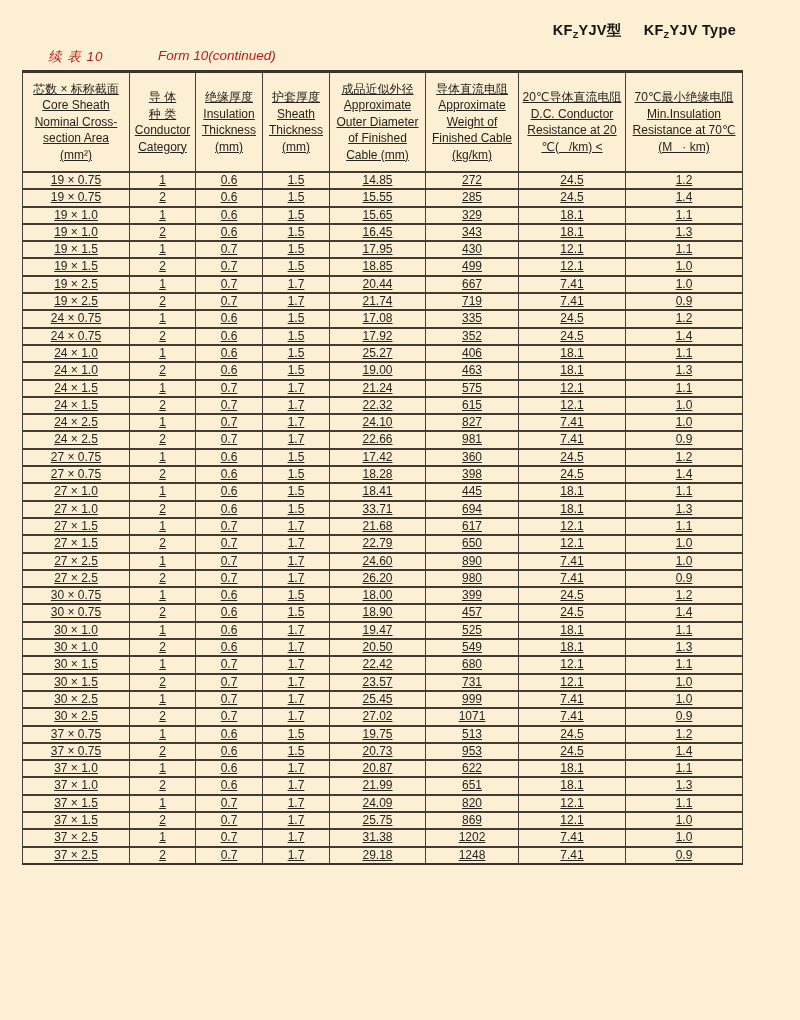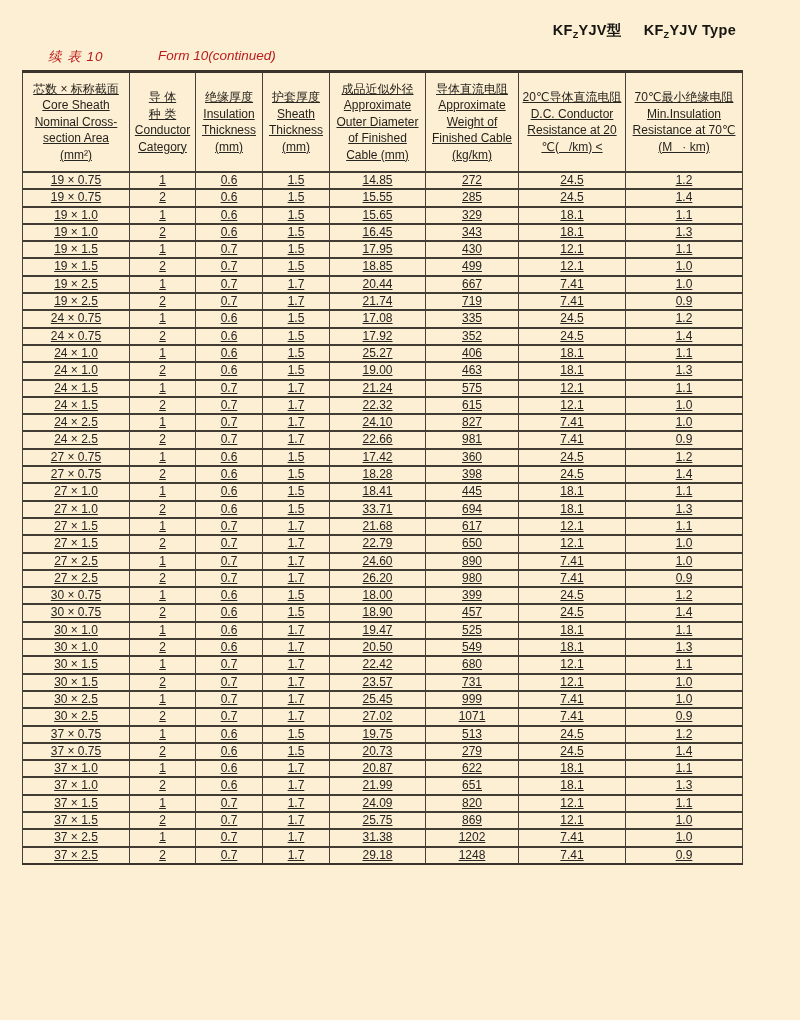--- a/index.html
+++ b/index.html
@@ -461,21 +461,21 @@
           <td>513</td>
           <td>24.5</td>
           <td>1.2</td>
         </tr>
         <tr>
           <td>37 × 0.75</td>
           <td>2</td>
           <td>0.6</td>
           <td>1.5</td>
           <td>20.73</td>
-          <td>279</td>
+          <td>953</td>
           <td>24.5</td>
           <td>1.4</td>
         </tr>
         <tr>
           <td>37 × 1.0</td>
           <td>1</td>
           <td>0.6</td>
           <td>1.7</td>
           <td>20.87</td>
           <td>622</td>

